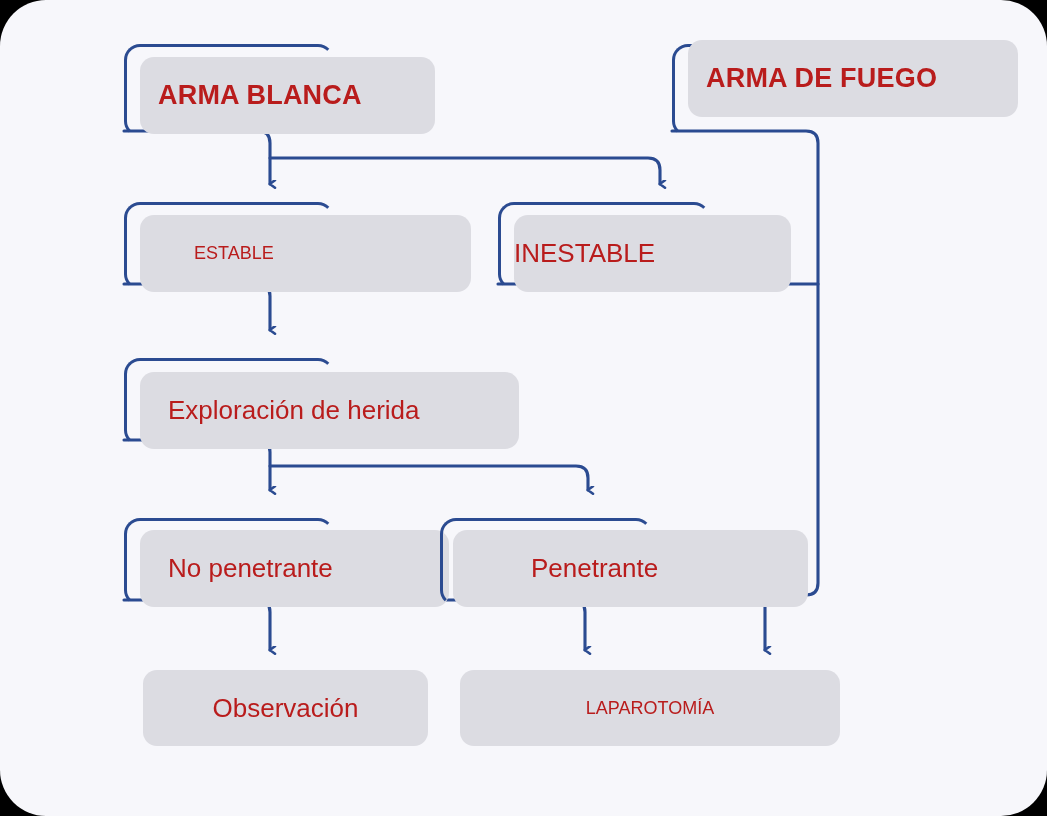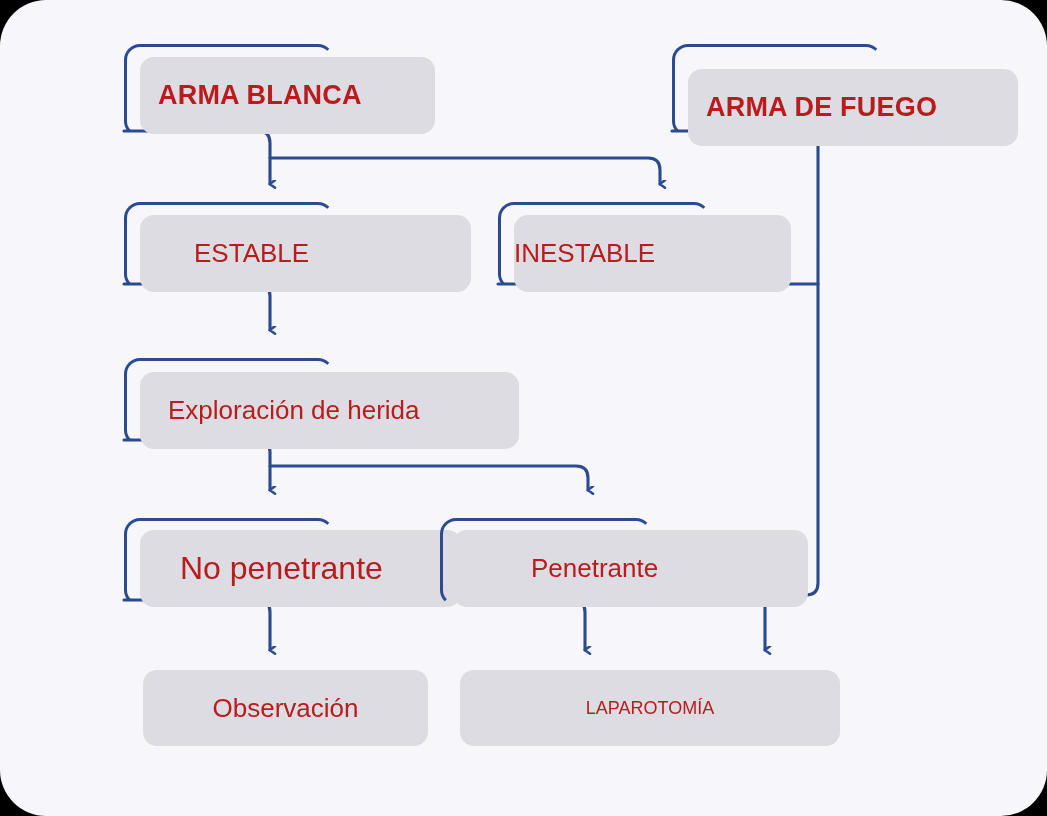--- a/index.html
+++ b/index.html
@@ -54,42 +54,42 @@
   }
   
   #node-arma-blanca .outline { left: 124px; top: 44px; width: 204px; height: 87px;
       border-bottom-color: transparent; border-right-color: transparent;
       border-top-right-radius: 16px; }
   #node-arma-blanca .chip { left: 140px; top: 57px; width: 277px; height: 77px;
       padding-left: 18px; font-size: 27px; font-weight: bold; letter-spacing: .2px; }
 
   #node-arma-fuego .outline { left: 672px; top: 44px; width: 204px; height: 87px;
       border-bottom-color: transparent; border-right-color: transparent; }
-  #node-arma-fuego .chip { left: 688px; top: 69px; width: 312px; height: 77px;
+  #node-arma-fuego .chip { left: 688px; top: 40px; width: 312px; height: 77px;
       padding-left: 18px; font-size: 27px; font-weight: bold; letter-spacing: .2px; }
 
   #node-estable .outline { left: 124px; top: 202px; width: 204px; height: 82px;
       border-bottom-color: transparent; border-right-color: transparent; }
   #node-estable .chip { left: 140px; top: 215px; width: 277px; height: 77px;
-      padding-left: 54px; font-size: 26px; }
+      padding-left: 54px; font-size: 18px; }
 
   #node-inestable .outline { left: 498px; top: 202px; width: 206px; height: 82px;
       border-bottom-color: transparent; border-right-color: transparent; }
   #node-inestable .chip { left: 514px; top: 215px; width: 277px; height: 77px;
       font-size: 26px; }
 
   #node-exploracion .outline { left: 124px; top: 358px; width: 204px; height: 82px;
       border-bottom-color: transparent; border-right-color: transparent; }
   #node-exploracion .chip { left: 140px; top: 372px; width: 351px; height: 77px;
       padding-left: 28px; font-size: 26px; }
 
   #node-no-penetrante .outline { left: 124px; top: 518px; width: 204px; height: 82px;
       border-bottom-color: transparent; border-right-color: transparent; }
   #node-no-penetrante .chip { left: 140px; top: 530px; width: 281px; height: 77px;
-      padding-left: 40px; font-size: 32px; }
+      padding-left: 28px; font-size: 26px; }
 
   #node-penetrante .outline { left: 440px; top: 518px; width: 206px; height: 82px;
       border-bottom-color: transparent; border-right-color: transparent; }
   #node-penetrante .chip { left: 453px; top: 530px; width: 277px; height: 77px;
       padding-left: 78px; font-size: 26px; }
 
   #node-observacion .chip { left: 143px; top: 670px; width: 285px; height: 76px;
       justify-content: center; font-size: 26px; text-align: center; }
 
   #node-laparotomia .chip { left: 460px; top: 670px; width: 380px; height: 76px;

